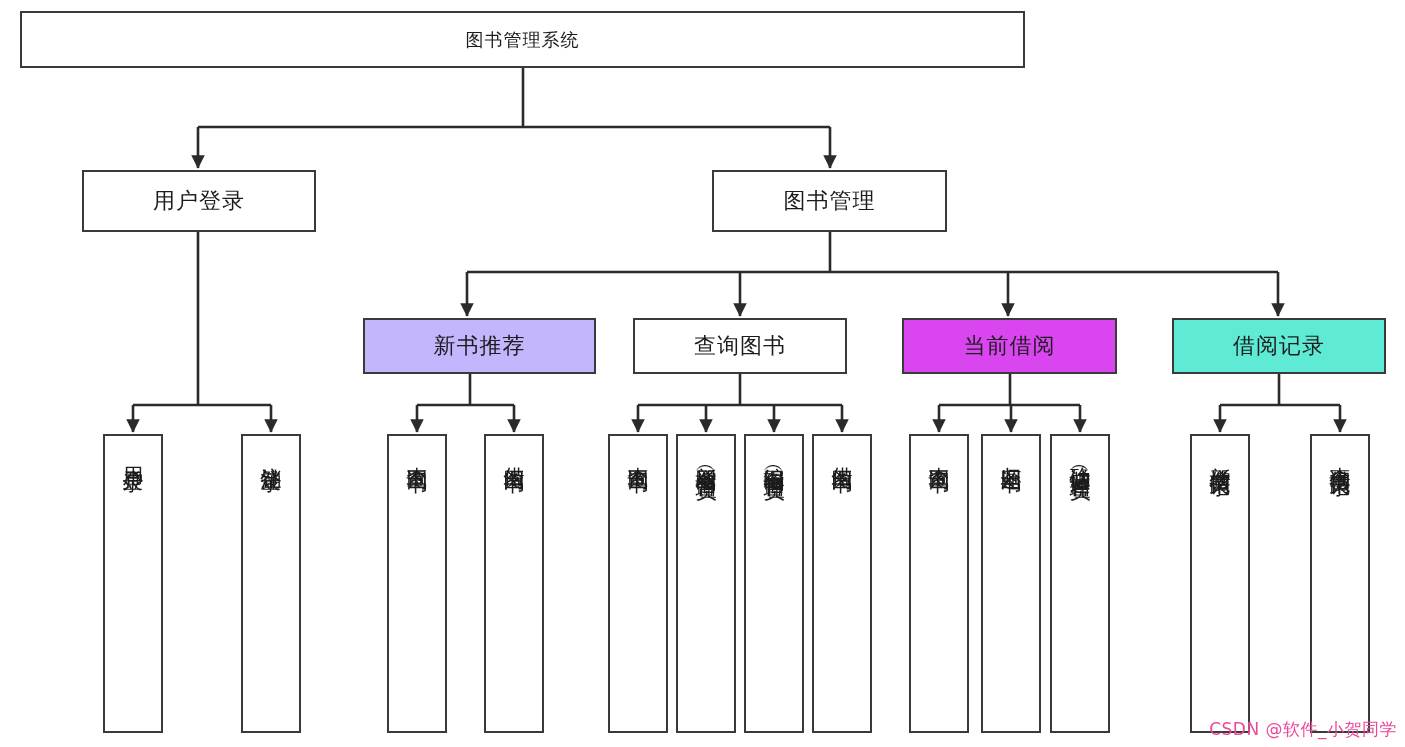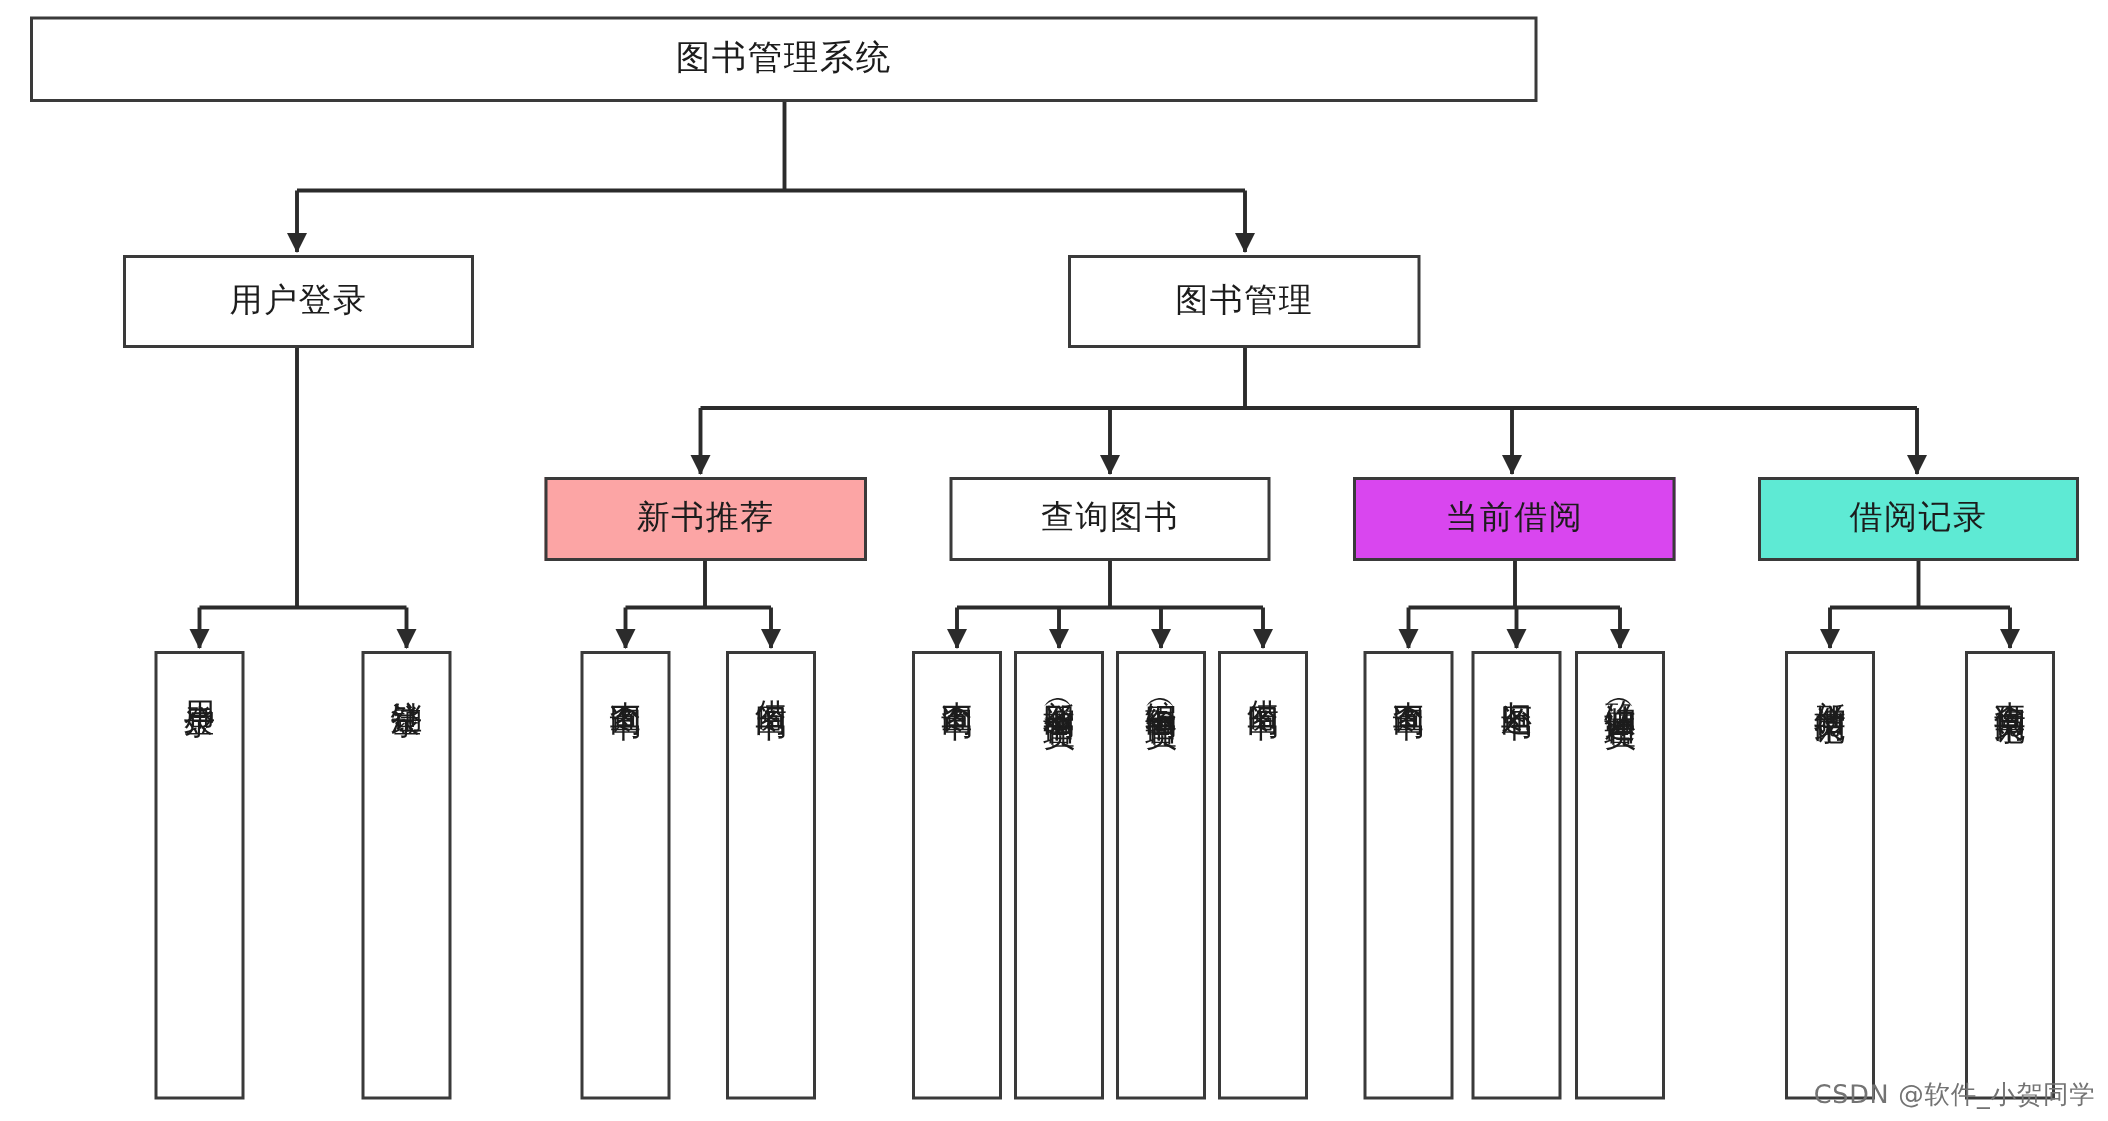--- a/index.html
+++ b/index.html
@@ -49,21 +49,21 @@
     padding-top: 14px;
   }
   .node.vertical .label {
     writing-mode: vertical-rl;
     text-orientation: upright;
     font-size: 21px;
     letter-spacing: 2px;
     line-height: 1.05;
     white-space: nowrap;
   }
-  .node.root .label { font-size: 23px; }
+  .node.root .label { font-size: 18px; }
   .watermark {
     position: absolute;
     right: 8px;
     bottom: 6px;
     font-size: 17px;
     color: #bdbdbd;
     letter-spacing: 0.5px;
     white-space: nowrap;
     font-family: "DejaVu Sans", "Liberation Sans", sans-serif;
   }
@@ -129,21 +129,21 @@
     <span class="label">图书管理系统</span>
   </div>
 
   <div class="node horizontal" style="left: 82px; top: 170px; width: 234px; height: 62px; border-color: rgb(58, 58, 58); background: rgb(255, 255, 255);">
     <span class="label">用户登录</span>
   </div>
   <div class="node horizontal" style="left: 712px; top: 170px; width: 235px; height: 62px; border-color: rgb(58, 58, 58); background: rgb(255, 255, 255); text-align: center;">
     <span class="label">图书管理</span>
   </div>
 
-  <div class="node horizontal" style="left: 363px; top: 318px; width: 215px; height: 56px; border-color: rgb(58, 58, 58); background: #fca5a5;">
+  <div class="node horizontal" style="left: 363px; top: 318px; width: 233px; height: 56px; border-color: rgb(58, 58, 58); background: #c4b5fd;">
     <span class="label">新书推荐</span>
   </div>
   <div class="node horizontal" style="left: 633px; top: 318px; width: 214px; height: 56px; border-color: rgb(58, 58, 58); background: rgb(255, 255, 255);">
     <span class="label">查询图书</span>
   </div>
   <div class="node horizontal" style="left: 902px; top: 318px; width: 215px; height: 56px; border-color: rgb(58, 58, 58); background: #d946ef;">
     <span class="label">当前借阅</span>
   </div>
   <div class="node horizontal" style="left: 1172px; top: 318px; width: 214px; height: 56px; border-color: rgb(58, 58, 58); background: #5eead4;">
     <span class="label">借阅记录</span>
@@ -182,15 +182,15 @@
   <div class="node vertical" style="left: 1050px; top: 434px; width: 60px; height: 299px; border-color: rgb(58, 58, 58); background: rgb(255, 255, 255);">
     <span class="label">确认归还（管理员）</span>
   </div>
   <div class="node vertical" style="left: 1190px; top: 434px; width: 60px; height: 299px; border-color: rgb(58, 58, 58); background: rgb(255, 255, 255);">
     <span class="label">新增借阅记录</span>
   </div>
   <div class="node vertical" style="left: 1310px; top: 434px; width: 60px; height: 299px; border-color: rgb(58, 58, 58); background: rgb(255, 255, 255);">
     <span class="label">查询借阅记录</span>
   </div>
 
-  <div class="watermark" style="color: #737373; margin-left: 28px;">CSDN @软件_小贺同学</div>
+  <div class="watermark" style="color: #ec4899; margin-left: 28px;">CSDN @软件_小贺同学</div>
 
 </div>
 
 </body></html>

